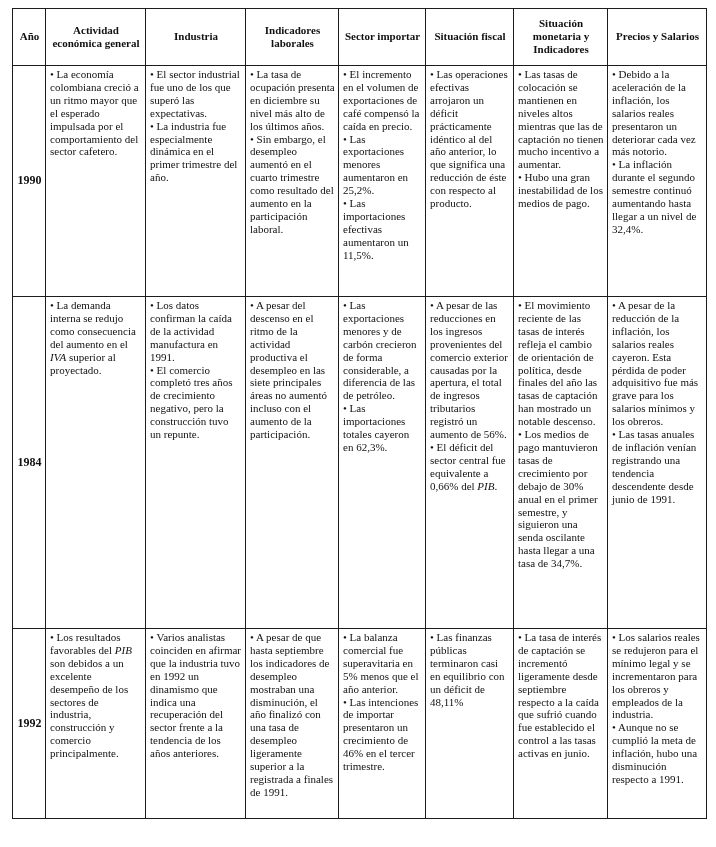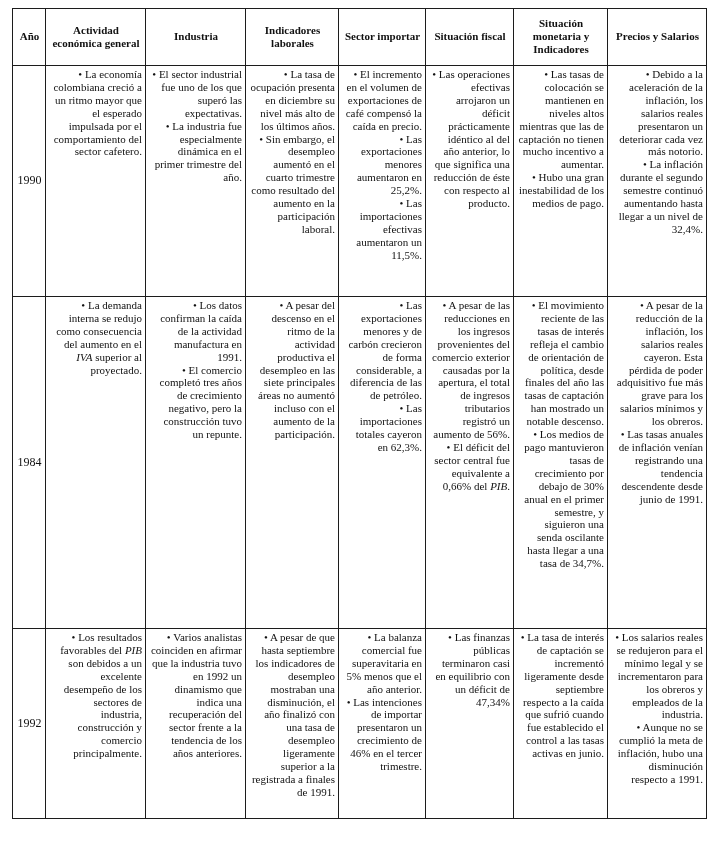--- a/index.html
+++ b/index.html
@@ -37,25 +37,25 @@
   thead th {
     font-weight: bold;
     font-size: 11.5px;
     line-height: 13.5px;
     text-align: center;
     vertical-align: middle;
     padding: 3px 2px;
   }
   tbody td.content {
     vertical-align: top;
-    text-align: right;
+    text-align: left;
     white-space: pre-line;
   }
   tbody th.year {
-    font-weight: normal;
+    font-weight: bold;
     font-size: 12px;
     text-align: center;
     vertical-align: middle;
   }
   tr.r-header { height: 57px; }
   tr.r-1990  { height: 231px; }
   tr.r-1991  { height: 332px; }
   tr.r-1992  { height: 190px; }
 </style>
 </head>
@@ -117,20 +117,20 @@
         <td class="content">• A pesar de la reducción de la inflación, los salarios reales cayeron. Esta pérdida de poder adquisitivo fue más grave para los salarios mínimos y los obreros.
 • Las tasas anuales de inflación venían registrando una tendencia descendente desde junio de 1991.</td>
       </tr>
       <tr class="r-1992">
         <th class="year">1992</th>
         <td class="content">• Los resultados favorables del <i>PIB</i> son debidos a un excelente desempeño de los sectores de industria, construcción y comercio principalmente.</td>
         <td class="content">• Varios analistas coinciden en afirmar que la industria tuvo en 1992 un dinamismo que indica una recuperación del sector frente a la tendencia de los años anteriores.</td>
         <td class="content">• A pesar de que hasta septiembre los indicadores de desempleo mostraban una disminución, el año finalizó con una tasa de desempleo ligeramente superior a la registrada a finales de 1991.</td>
         <td class="content">• La balanza comercial fue superavitaria en 5% menos que el año anterior.
 • Las intenciones de importar presentaron un crecimiento de 46% en el tercer trimestre.</td>
-        <td class="content">• Las finanzas públicas terminaron casi en equilibrio con un déficit de 47,34%</td>
+        <td class="content">• Las finanzas públicas terminaron casi en equilibrio con un déficit de 48,11%</td>
         <td class="content">• La tasa de interés de captación se incrementó ligeramente desde septiembre respecto a la caída que sufrió cuando fue establecido el control a las tasas activas en junio.</td>
         <td class="content">• Los salarios reales se redujeron para el mínimo legal y se incrementaron para los obreros y empleados de la industria.
 • Aunque no se cumplió la meta de inflación, hubo una disminución respecto a 1991.</td>
       </tr>
     </tbody>
   </table>
 </div>
 
 </body></html>

